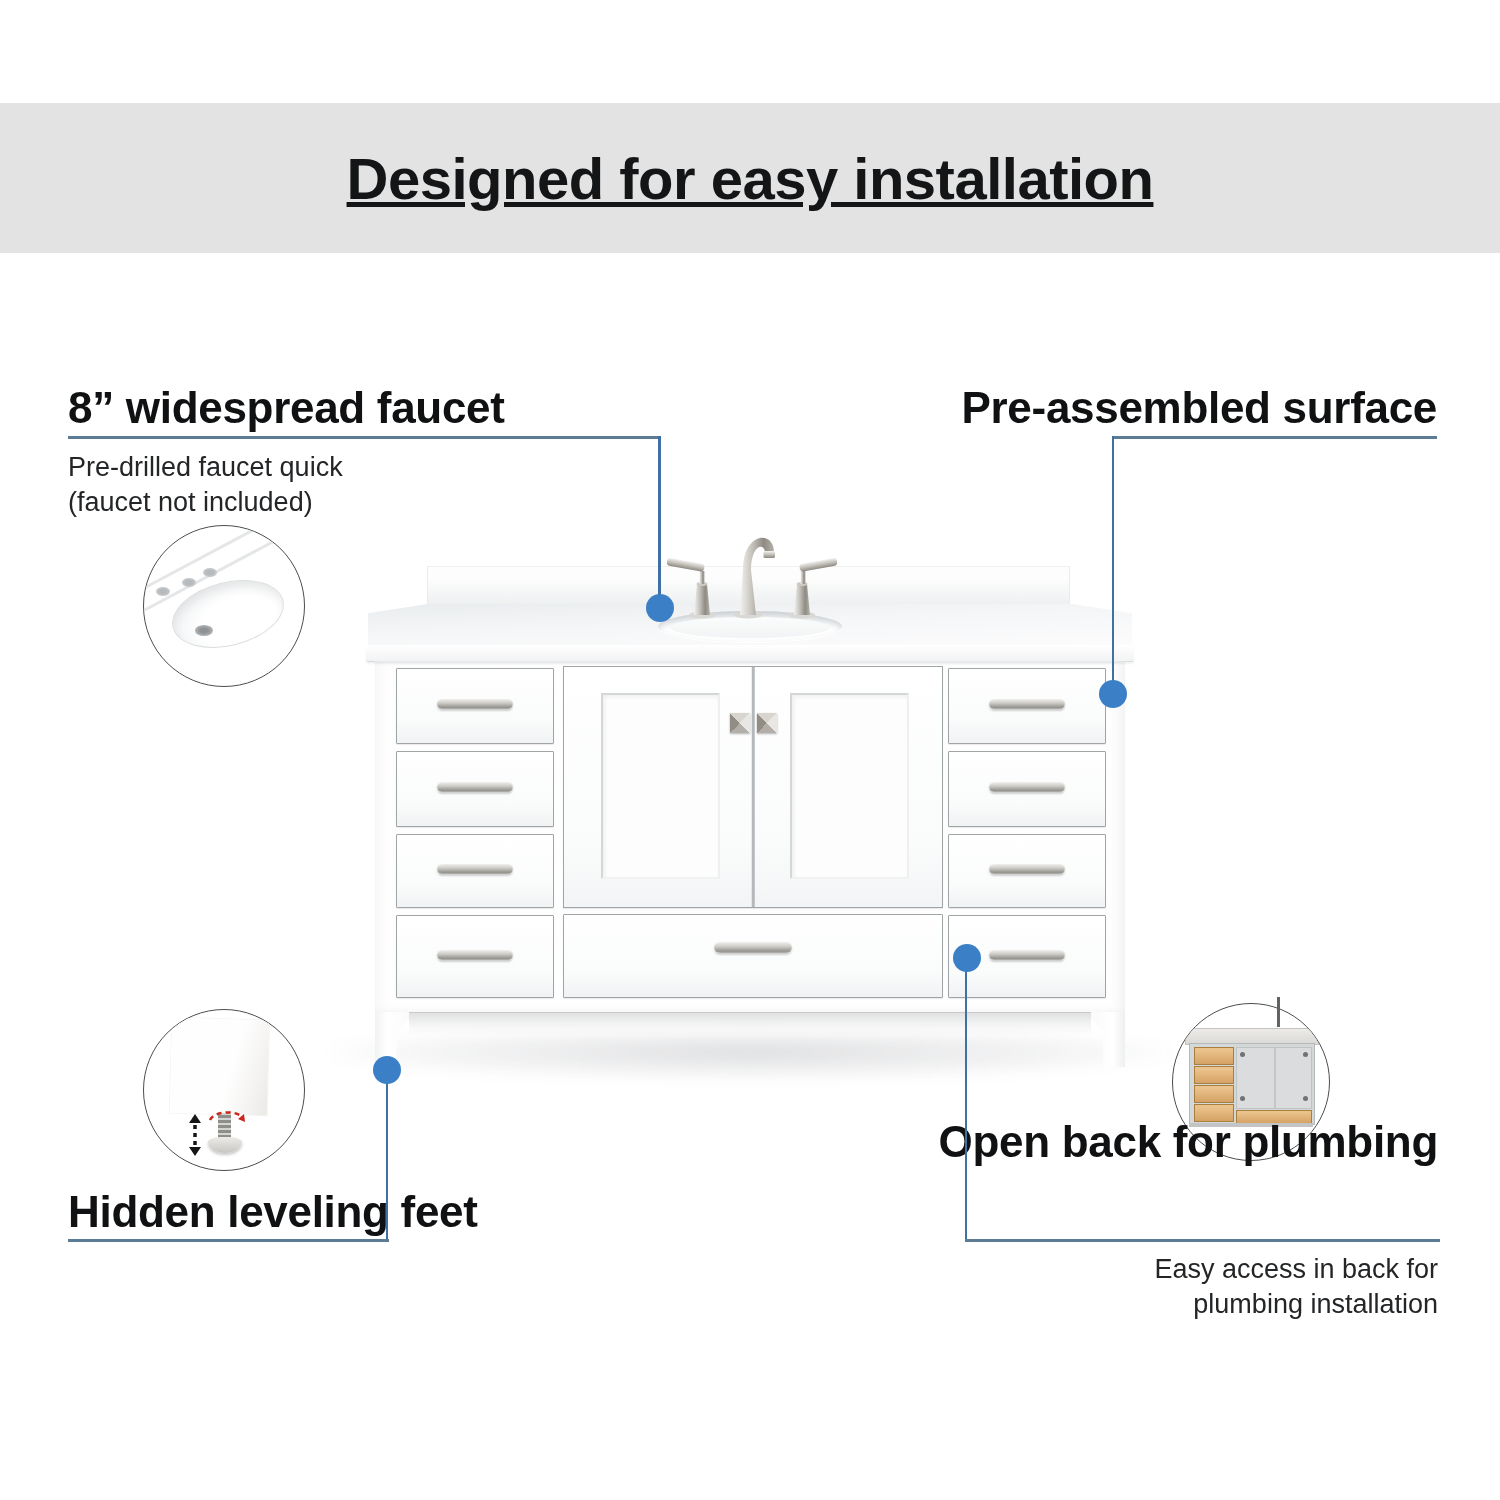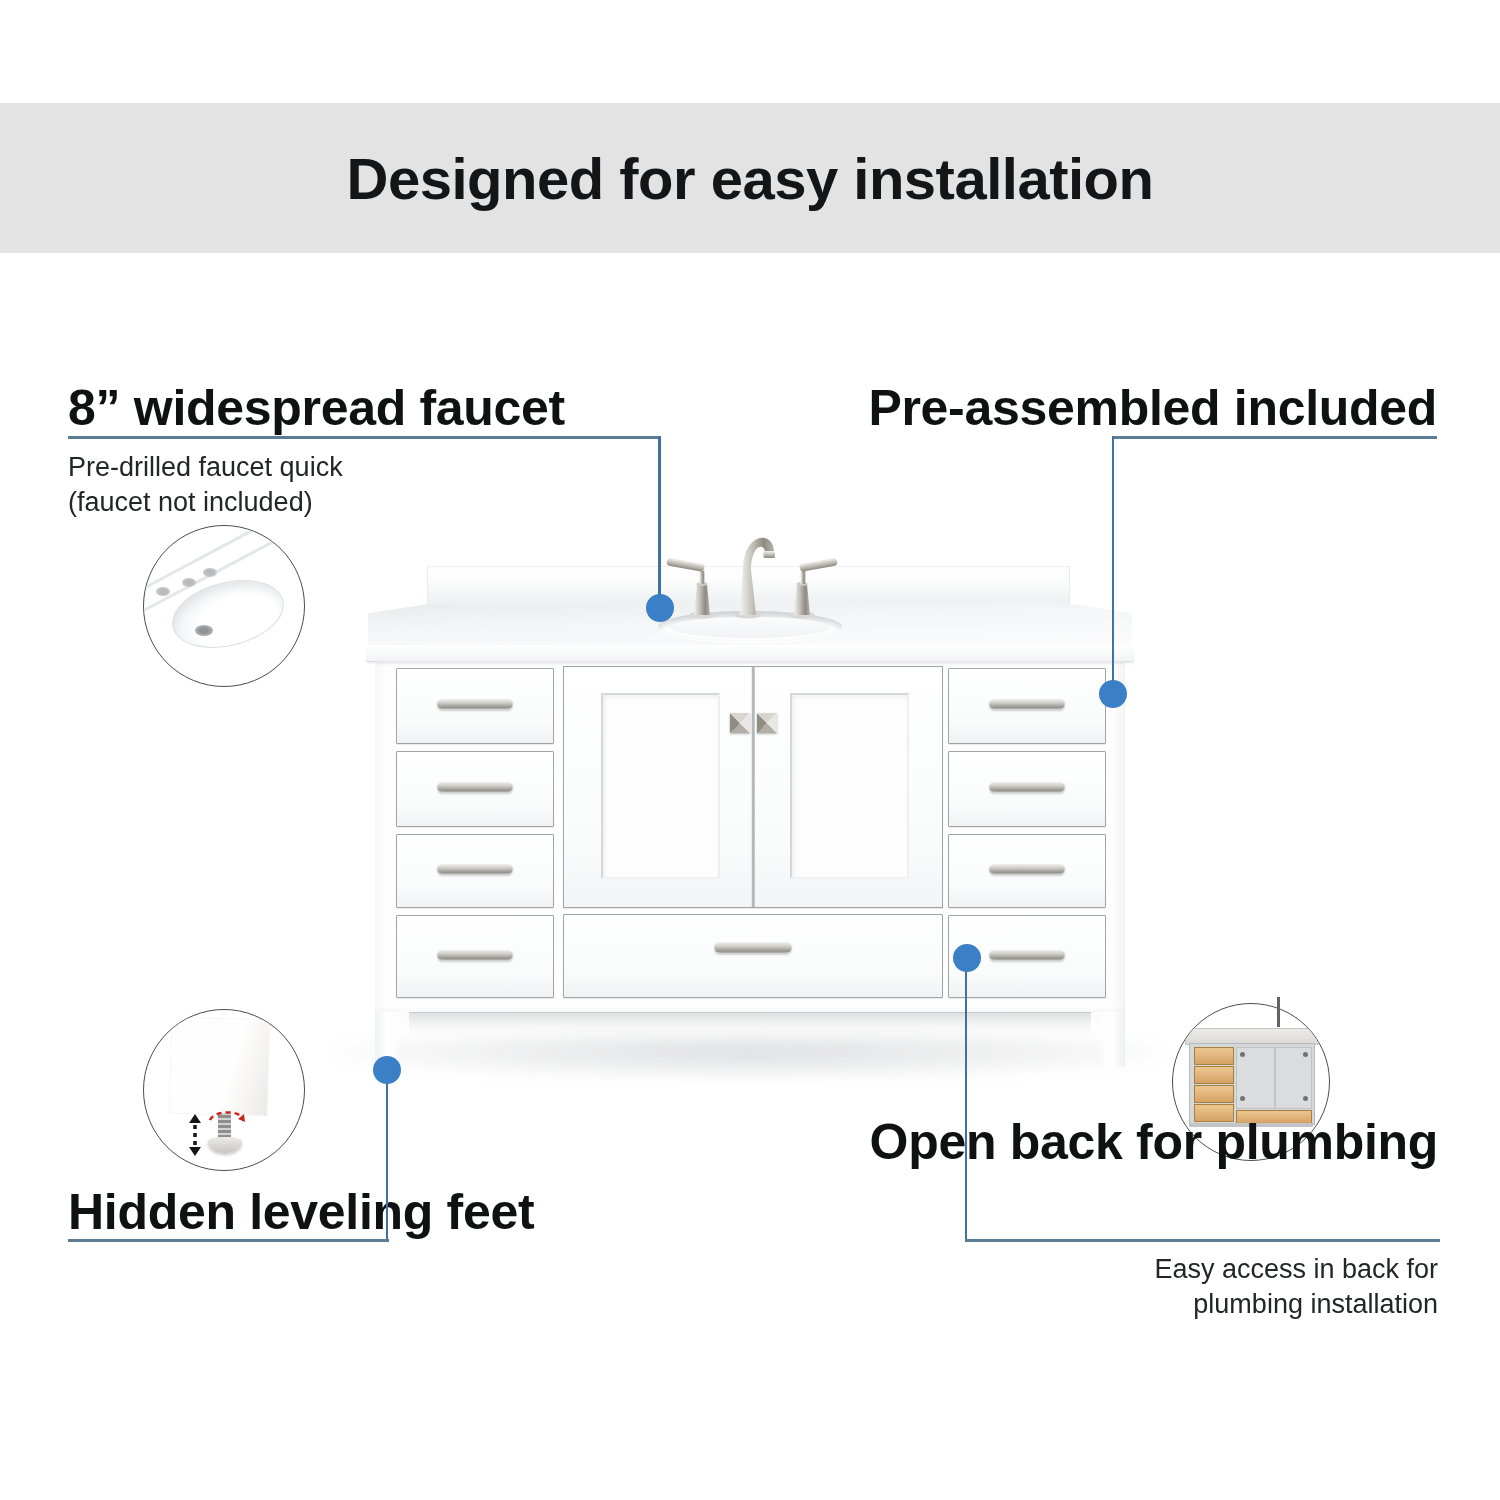--- a/index.html
+++ b/index.html
@@ -1,23 +1,23 @@
 <!DOCTYPE html>
 <html style="--accent-blue: #3B80C6; --connector-blue: #3F71A5; --rule-blue: #5C7B95; --band-gray: #E3E3E3;"><head>
 <meta charset="utf-8">
 <style>
   html,body{margin:0;padding:0;background:#fff;}
   #canvas{position:relative;width:1500px;height:1500px;background:#fff;overflow:hidden;
           font-family:"Liberation Sans",sans-serif;color:#1e2022;}
   
   .band{position:absolute;left:0;top:103px;width:1500px;height:150px;background:var(--band-gray,#e3e3e3);
         display:flex;align-items:center;justify-content:center;}
-  .band h1{margin:0;font-size:58px;font-weight:600;letter-spacing:-.5px;color:#141516;}
-  
-  .co-title{position:absolute;font-size:50px;font-weight:700;letter-spacing:-.3px;color:#101112;line-height:44px;white-space:nowrap;}
+  .band h1{margin:0;font-size:58px;font-weight:600;letter-spacing:-.5px;color:#141516;text-decoration:underline;}
+  
+  .co-title{position:absolute;font-size:44px;font-weight:700;letter-spacing:-.3px;color:#101112;line-height:44px;white-space:nowrap;}
   .co-sub{position:absolute;font-size:27px;font-weight:400;color:#232527;line-height:35px;white-space:pre-line;}
   .right-align{text-align:right;}
   .co-rule{position:absolute;height:3px;background:var(--rule-blue,#5c7b95);}
   .co-vline{position:absolute;width:2.5px;background:var(--connector-blue,#3f71a5);}
   .co-dot{position:absolute;width:28px;height:28px;border-radius:50%;background:var(--accent-blue,#3b80c6);z-index:30;}
   
   .floor-shadow{position:absolute;left:330px;top:1034px;width:840px;height:46px;
     background:radial-gradient(ellipse at 50% 40%, rgba(55,60,70,.16), rgba(55,60,70,.05) 55%, transparent 75%);
     filter:blur(6px);}
   .backsplash{position:absolute;left:427px;top:566px;width:641px;height:39px;
@@ -232,21 +232,21 @@
     <div class="base-strip"></div>
   </div>
 
   <div class="co-title" style="left:68px;top:386px">8” widespread faucet</div>
   <div class="co-rule" style="left:68px;top:436px;width:593px"></div>
   <div class="co-sub" style="left:68px;top:450px">Pre-drilled faucet quick
 (faucet not included)</div>
   <div class="co-vline" style="left:658px;top:436px;height:164px"></div>
   <div class="co-dot" style="left:646px;top:594px"></div>
 
-  <div class="co-title right-align" style="right:63px;top:386px">Pre-assembled included</div>
+  <div class="co-title right-align" style="right:63px;top:386px">Pre-assembled surface</div>
   <div class="co-rule" style="left:1112px;top:436px;width:325px"></div>
   <div class="co-vline" style="left:1111.5px;top:436px;height:248px"></div>
   <div class="co-dot" style="left:1099px;top:680px"></div>
 
   <div class="co-title" style="left:68px;top:1190px">Hidden leveling feet</div>
   <div class="co-rule" style="left:68px;top:1239px;width:321px"></div>
   <div class="co-vline" style="left:385.5px;top:1082px;height:157px"></div>
   <div class="co-dot" style="left:373px;top:1056px"></div>
 
   <div class="co-title right-align" style="right:62px;top:1120px">Open back for plumbing</div>

